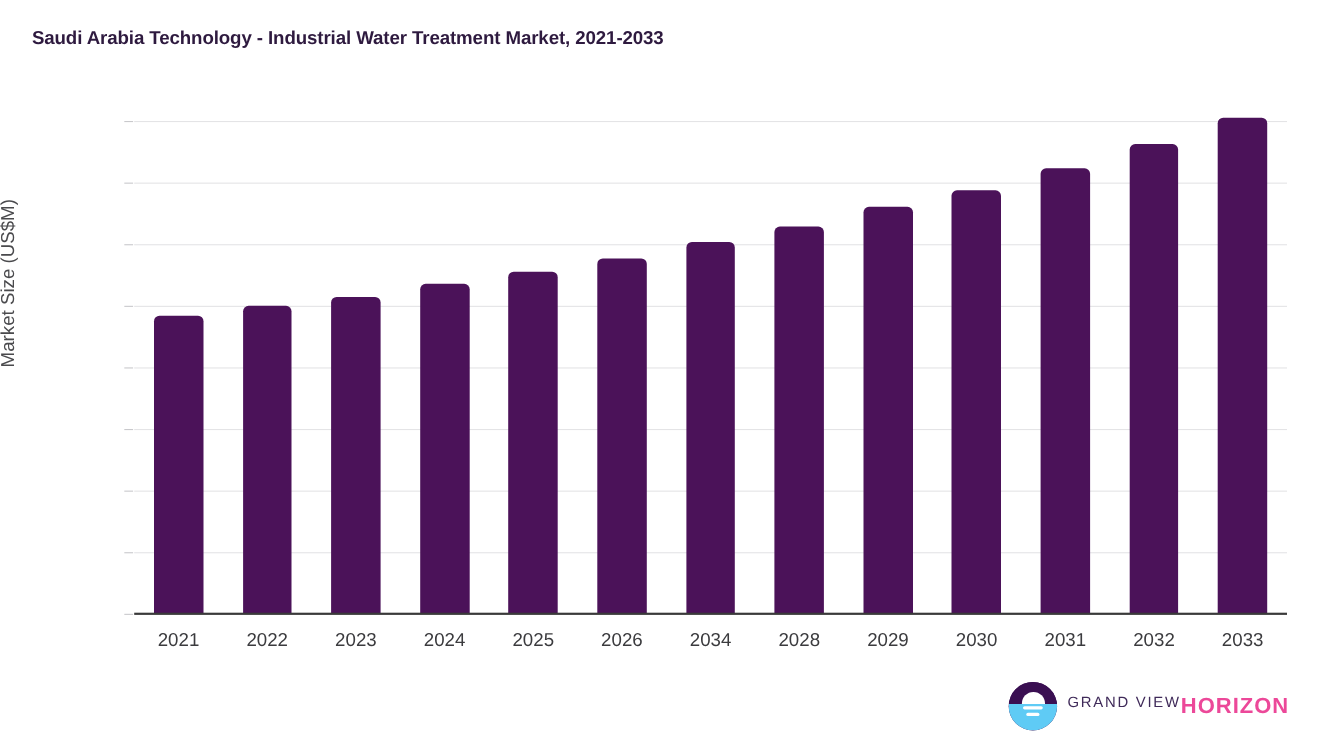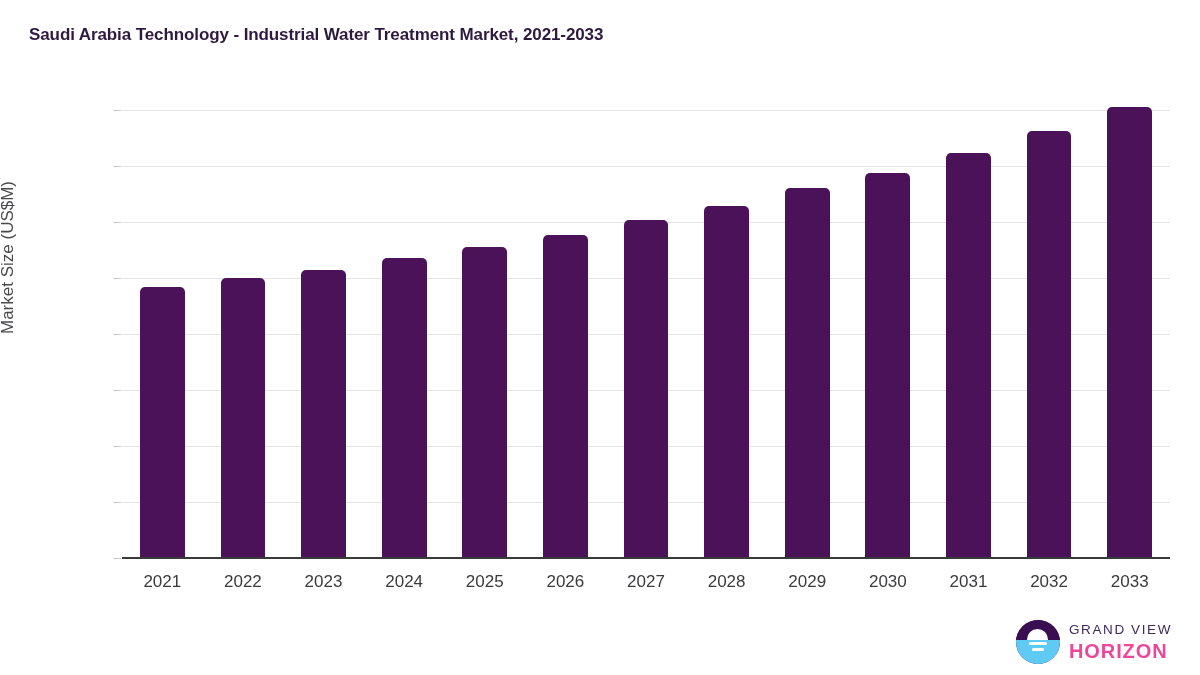--- a/index.html
+++ b/index.html
@@ -137,21 +137,21 @@
     width: 18px; height: 3px;
     background: #ffffff; border-radius: 2px;
   }
   .logo-mark .ray2 {
     position: absolute;
     left: 50%; margin-left: -6px;
     top: 64%;
     width: 12px; height: 3px;
     background: #ffffff; border-radius: 2px;
   }
-  .logo-text { display: flex; flex-direction: column; line-height: 1; }
+  .logo-text { display: flex; line-height: 1; }
   .logo-text .lt1 {
     font-size: 13.5px;
     letter-spacing: 1.6px;
     color: #3f2a59;
     margin-bottom: 4px;
   }
   .logo-text .lt2 {
     font-size: 20px;
     font-weight: bold;
     letter-spacing: 0.9px;
@@ -216,20 +216,20 @@
       <span class="lt2">HORIZON</span>
     </div>
   </div>
 
 <div class="x-tick-label" style="left: 162.308px;">2021</div>
     <div class="x-tick-label" style="left: 242.923px;">2022</div>
     <div class="x-tick-label" style="left: 323.538px;">2023</div>
     <div class="x-tick-label" style="left: 404.154px;">2024</div>
     <div class="x-tick-label" style="left: 484.769px;">2025</div>
     <div class="x-tick-label" style="left: 565.385px;">2026</div>
-    <div class="x-tick-label" style="left: 646px;">2027</div>
+    <div class="x-tick-label" style="left: 646px;">2034</div>
     <div class="x-tick-label" style="left: 726.615px; text-align: center;">2028</div>
     <div class="x-tick-label" style="left: 807.231px;">2029</div>
     <div class="x-tick-label" style="left: 887.846px;">2030</div>
     <div class="x-tick-label" style="left: 968.462px;">2031</div>
     <div class="x-tick-label" style="left: 1049.08px;">2032</div>
     <div class="x-tick-label" style="left: 1129.69px;">2033</div>
   </div>
 
 </body></html>

